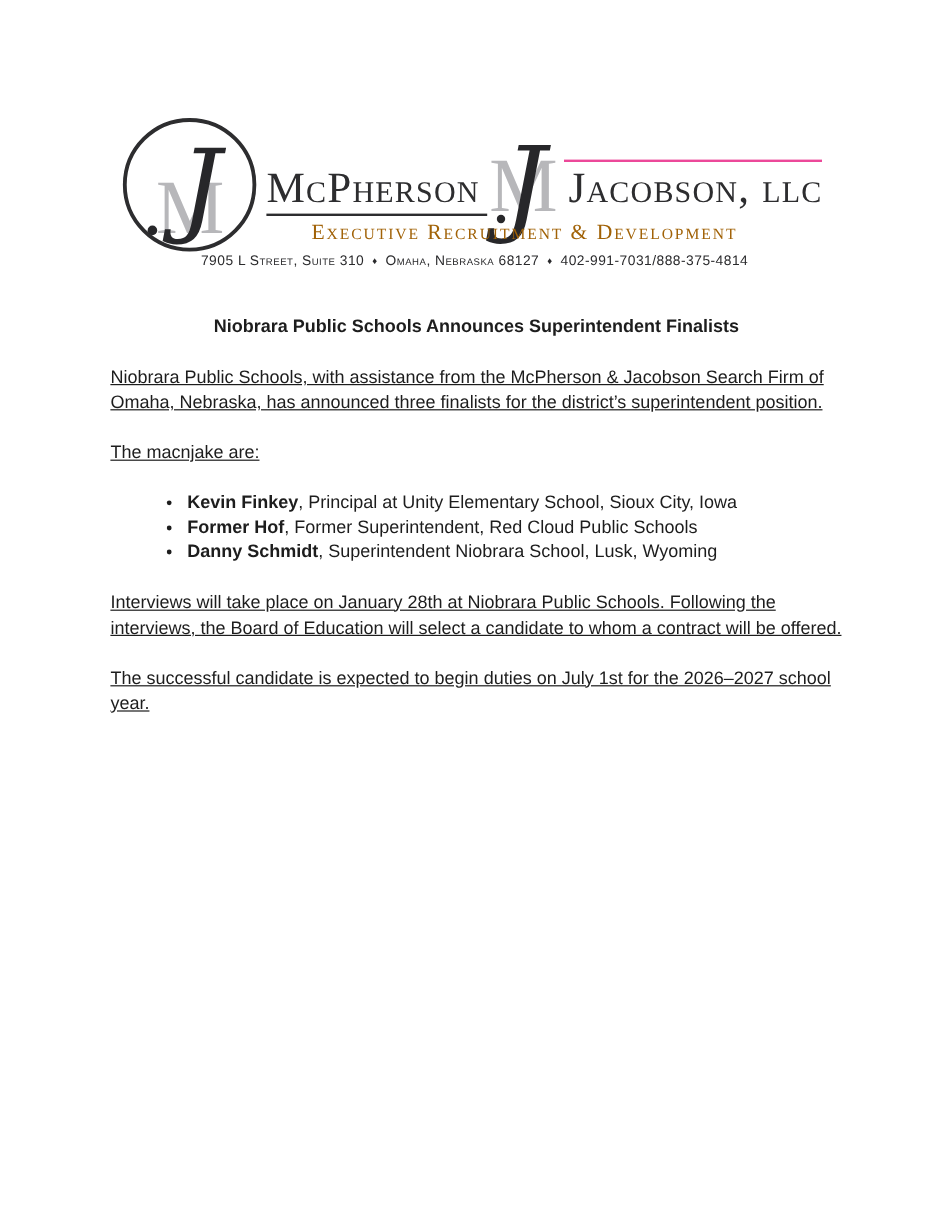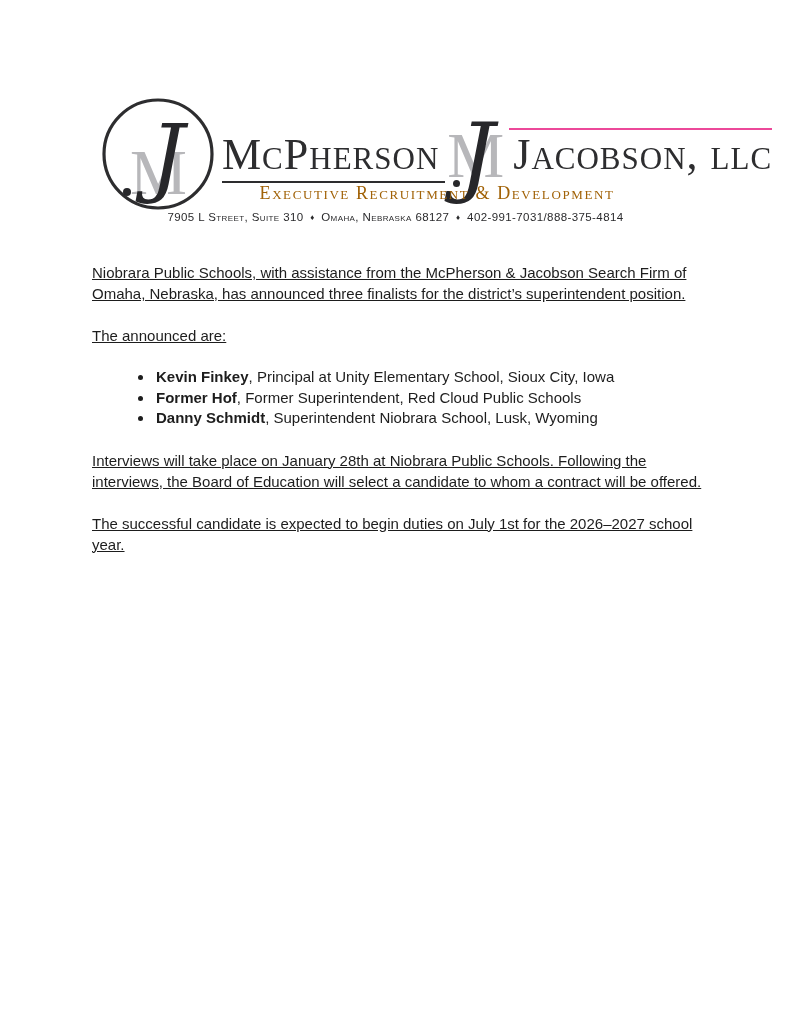--- a/index.html
+++ b/index.html
@@ -34,21 +34,21 @@
     position: absolute;
     left: 222px;
     top: 128px;
     display: flex;
     align-items: baseline;
     white-space: nowrap;
   }
   .brand-name {
     font-family: "Liberation Serif", serif;
     font-variant: small-caps;
-    font-size: 44px;
+    font-size: 36px;
     line-height: 1;
     letter-spacing: 1px;
     color: #2d2d2f;
   }
   .name-left {
     border-bottom: 2px solid #2d2d2f;
     padding-bottom: 4px;
     padding-right: 6px;
   }
   .name-right {
@@ -180,24 +180,25 @@
         <span>Omaha, Nebraska 68127</span>
         <span class="diamond">♦</span>
         <span>402-991-7031/888-375-4814</span>
       </div>
     </div>
 
   </header>
 
   <main class="doc-body">
 
+    <h1 class="doc-title">Niobrara Public Schools Announces Superintendent Finalists</h1>
 
     <p>Niobrara Public Schools, with assistance from the McPherson &amp; Jacobson Search Firm of Omaha, Nebraska, has announced three finalists for the district’s superintendent position.</p>
 
-    <p>The announced are:</p>
+    <p>The macnjake are:</p>
 
     <ul class="finalist-list">
       <li><b>Kevin Finkey</b><span>, Principal at Unity Elementary School, Sioux City, Iowa</span></li>
       <li><b>Former Hof</b><span>, Former Superintendent, Red Cloud Public Schools</span></li>
       <li><b>Danny Schmidt</b><span>, Superintendent Niobrara School, Lusk, Wyoming</span></li>
     </ul>
 
     <p>Interviews will take place on January 28th at Niobrara Public Schools. Following the interviews, the Board of Education will select a candidate to whom a contract will be offered.</p>
 
     <p>The successful candidate is expected to begin duties on July 1st for the 2026–2027 school year.</p>

